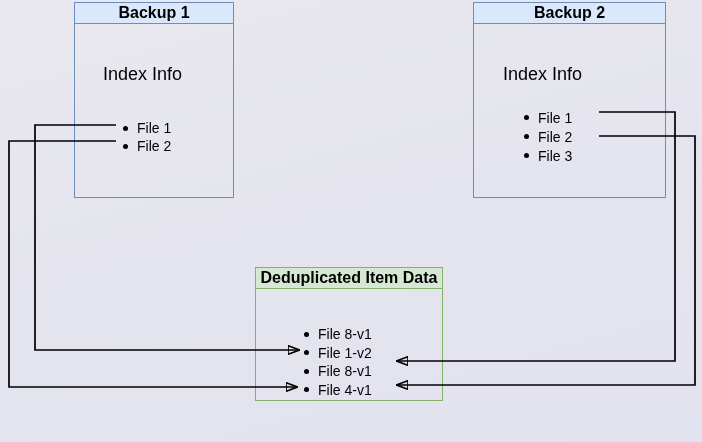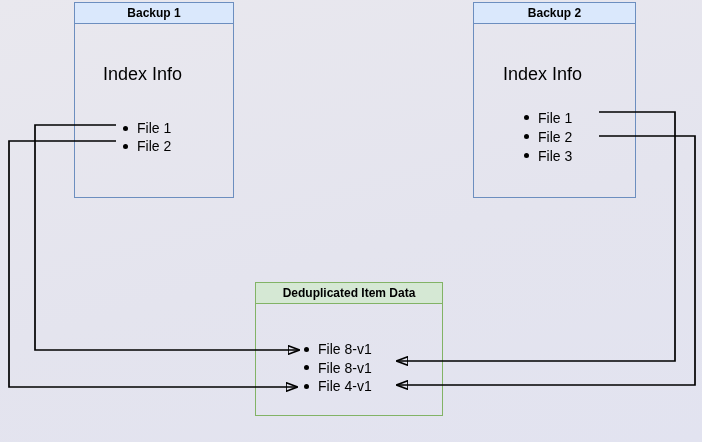--- a/index.html
+++ b/index.html
@@ -7,31 +7,31 @@
     position:relative;
     width:702px; height:442px;
     background:linear-gradient(165deg,#e9e8ee 0%,#e4e4ee 55%,#e2e3f0 100%);
     font-family:"Liberation Sans", sans-serif;
     color:#000;
     overflow:hidden;
   }
   .box { position:absolute; box-sizing:border-box; border:1px solid; background:transparent; }
   .box-hdr {
     height:21px; line-height:20px; box-sizing:border-box;
-    text-align:center; font-weight:bold; font-size:12px;
+    text-align:center; font-weight:bold; font-size:16px;
     border-bottom:1px solid;
   }
   .box.blue  { border-color:#6c8ebf; }
   .box.blue  .box-hdr { background:#dae8fc; border-color:#6c8ebf; }
   .box.green { border-color:#82b366; }
   .box.green .box-hdr { background:#d5e8d4; border-color:#82b366; }
 
   #backup1 { left:74px;  top:2px;   width:160px; height:196px; }
-  #backup2 { left:473px; top:2px;   width:163px; height:196px; }
-  #dedup   { left:255px; top:282px; width:188px; height:134px; }
+  #backup2 { left:473px; top:2px;   width:193px; height:196px; }
+  #dedup   { left:255px; top:267px; width:188px; height:134px; }
 
   .section-label { position:absolute; font-size:18px; white-space:nowrap; }
   #backup1 .section-label { left:28px; top:61px; }
   #backup2 .section-label { left:29px; top:61px; }
 
   .file-list { position:absolute; }
   #backup1 .file-list { left:48px; top:116px; }
   #backup2 .file-list { left:50px; top:105px; }
   #dedup   .file-list { left:48px; top:57px;  }
   .li { display:flex; align-items:center; font-size:14px; white-space:nowrap; }
@@ -90,20 +90,24 @@
 
   <div id="dedup" class="box green">
     <div class="box-hdr">Deduplicated Item Data</div>
     <div class="file-list">
       <div class="li">
         <span class="dot"></span>
         <span>File 8-v1</span>
       </div>
       <div class="li">
         <span class="dot"></span>
+        <span>File 1-v2</span>
+      </div>
+      <div class="li">
+        <span class="dot"></span>
         <span>File 8-v1</span>
       </div>
       <div class="li">
         <span class="dot"></span>
         <span>File 4-v1</span>
       </div>
     </div>
   </div>
 
   <svg id="arrow-layer" width="702" height="442" viewBox="0 0 702 442">

